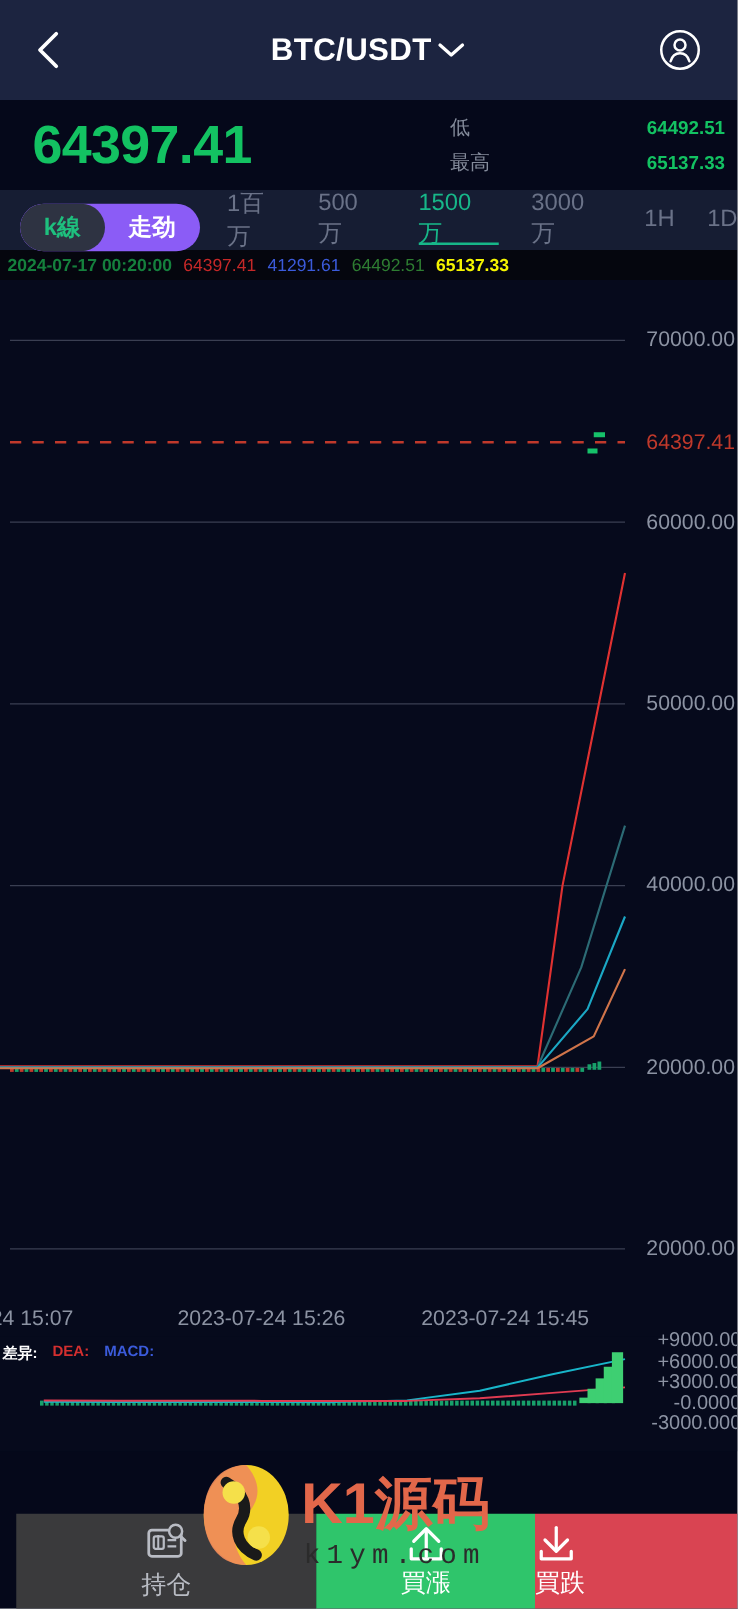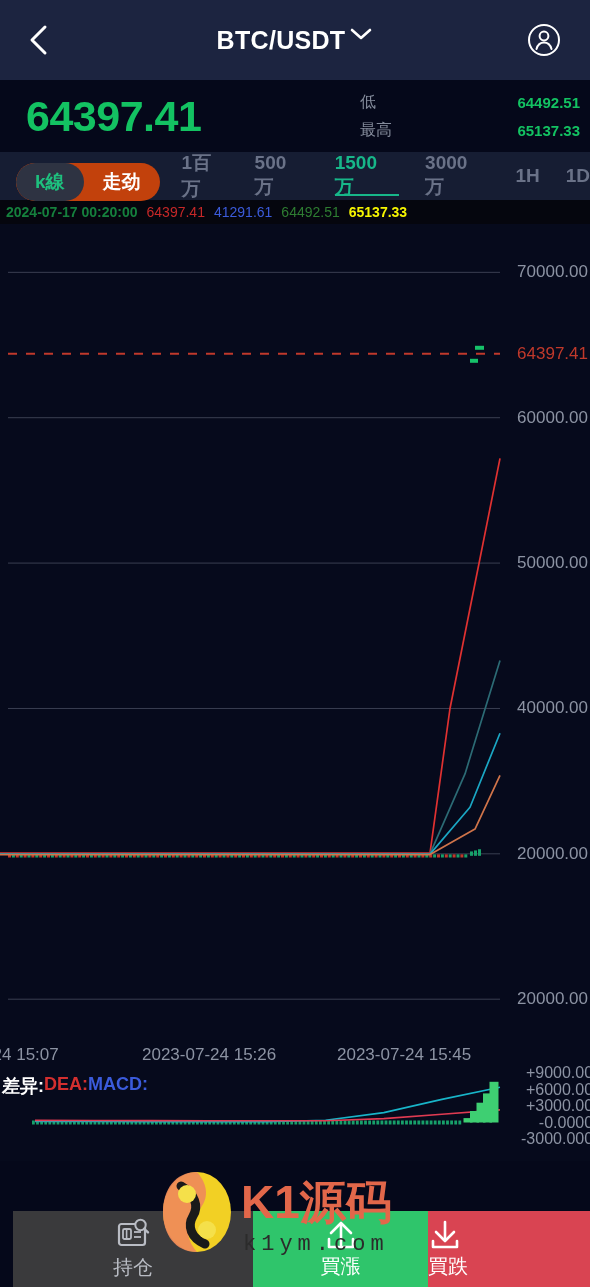--- a/index.html
+++ b/index.html
@@ -23,21 +23,21 @@
     background:#1c2440;
     display:flex;
     align-items:center;
     justify-content:center;
   }
   .back-btn {
     position:absolute; left:14px; top:0; height:80px;
     width:50px; display:flex; align-items:center; justify-content:center;
   }
   .back-btn svg { display:block; }
-  .title-wrap { display:flex; gap:4px; }
+  .title-wrap { display:flex; align-items:center; gap:4px; }
   .pair-title {
     color:#ffffff; font-size:25px; font-weight:bold; letter-spacing:.3px;
   }
   .chev-down { display:block; }
   .acct-btn {
     position:absolute; right:20px; top:0; height:80px;
     width:52px; display:flex; align-items:center; justify-content:center;
   }
 
   
@@ -66,37 +66,37 @@
   
   .tabbar {
     height:48px;
     background:#161d33;
     display:flex; align-items:center;
     padding-left:16px;
     position:relative;
   }
   .pillgroup {
     display:flex; align-items:flex-end;
-    background:#c2410c;
+    background:#8b5cf6;
     border-radius:22px;
     height:38px;
     padding:0;
     overflow:hidden;
     margin-top:12px;
   }
   .pill {
     height:38px; display:flex; align-items:center; justify-content:center;
     padding:0 19px; font-size:19px;
   }
   .pill.active {
     background:#2e3342; border-radius:22px;
     color:#1ec07e; font-weight:bold;
   }
   .pill.plain { color:#ffffff; font-weight:bold; }
-  .tfs { display:flex; align-items:center; flex:1;font-weight:bold; }
+  .tfs { display:flex; align-items:center; flex:1; }
   .tf {
     color:#6a7288; font-size:19px;
     padding:0 0 0 0; margin-left:26px;
     position:relative; height:44px; display:flex; align-items:center;
   }
   .tf:first-child { margin-left:22px; }
   .tf.active { color:#17b789; }
   .tf.active::after {
     content:""; position:absolute; left:0; right:0; bottom:2px;
     height:2px; background:#17b789;
@@ -140,21 +140,21 @@
   }
 
   
   .macd-area {
     position:relative;
     height:92px;
     background:#060a1c;
   }
   .macd-legend {
     position:absolute; left:2px; top:5px;
-    display:flex; font-size:18px; font-weight:bold;
+    display:flex; gap:12px; font-size:12px; font-weight:bold;
     z-index:3;
   }
   .macd-legend .d1 { color:#ffffff; }
   .macd-legend .d2 { color:#d32f2f; }
   .macd-legend .d3 { color:#3b5bdb; }
   .macd-axis-label {
     position:absolute; right:-12px;
     color:#8c93a3; font-size:16px; white-space:nowrap;
     transform:translateY(-50%);
   }

